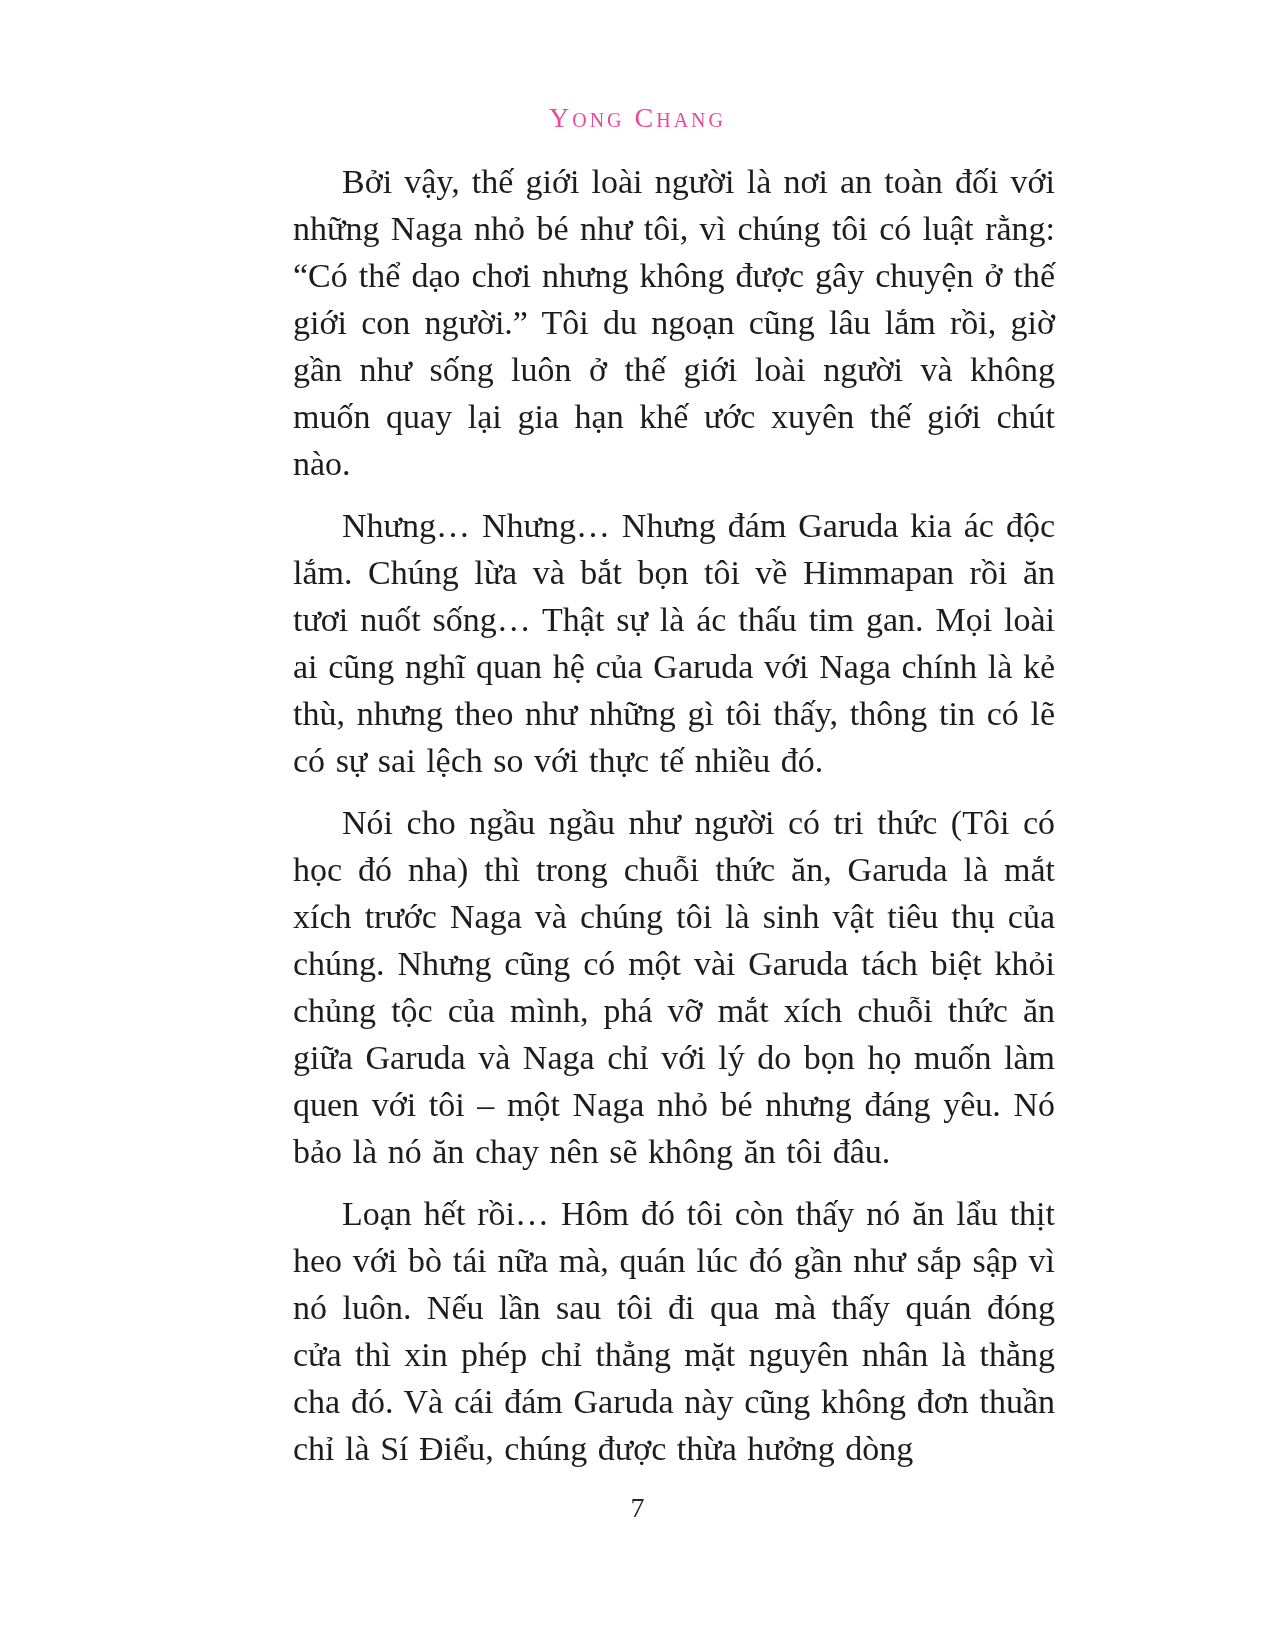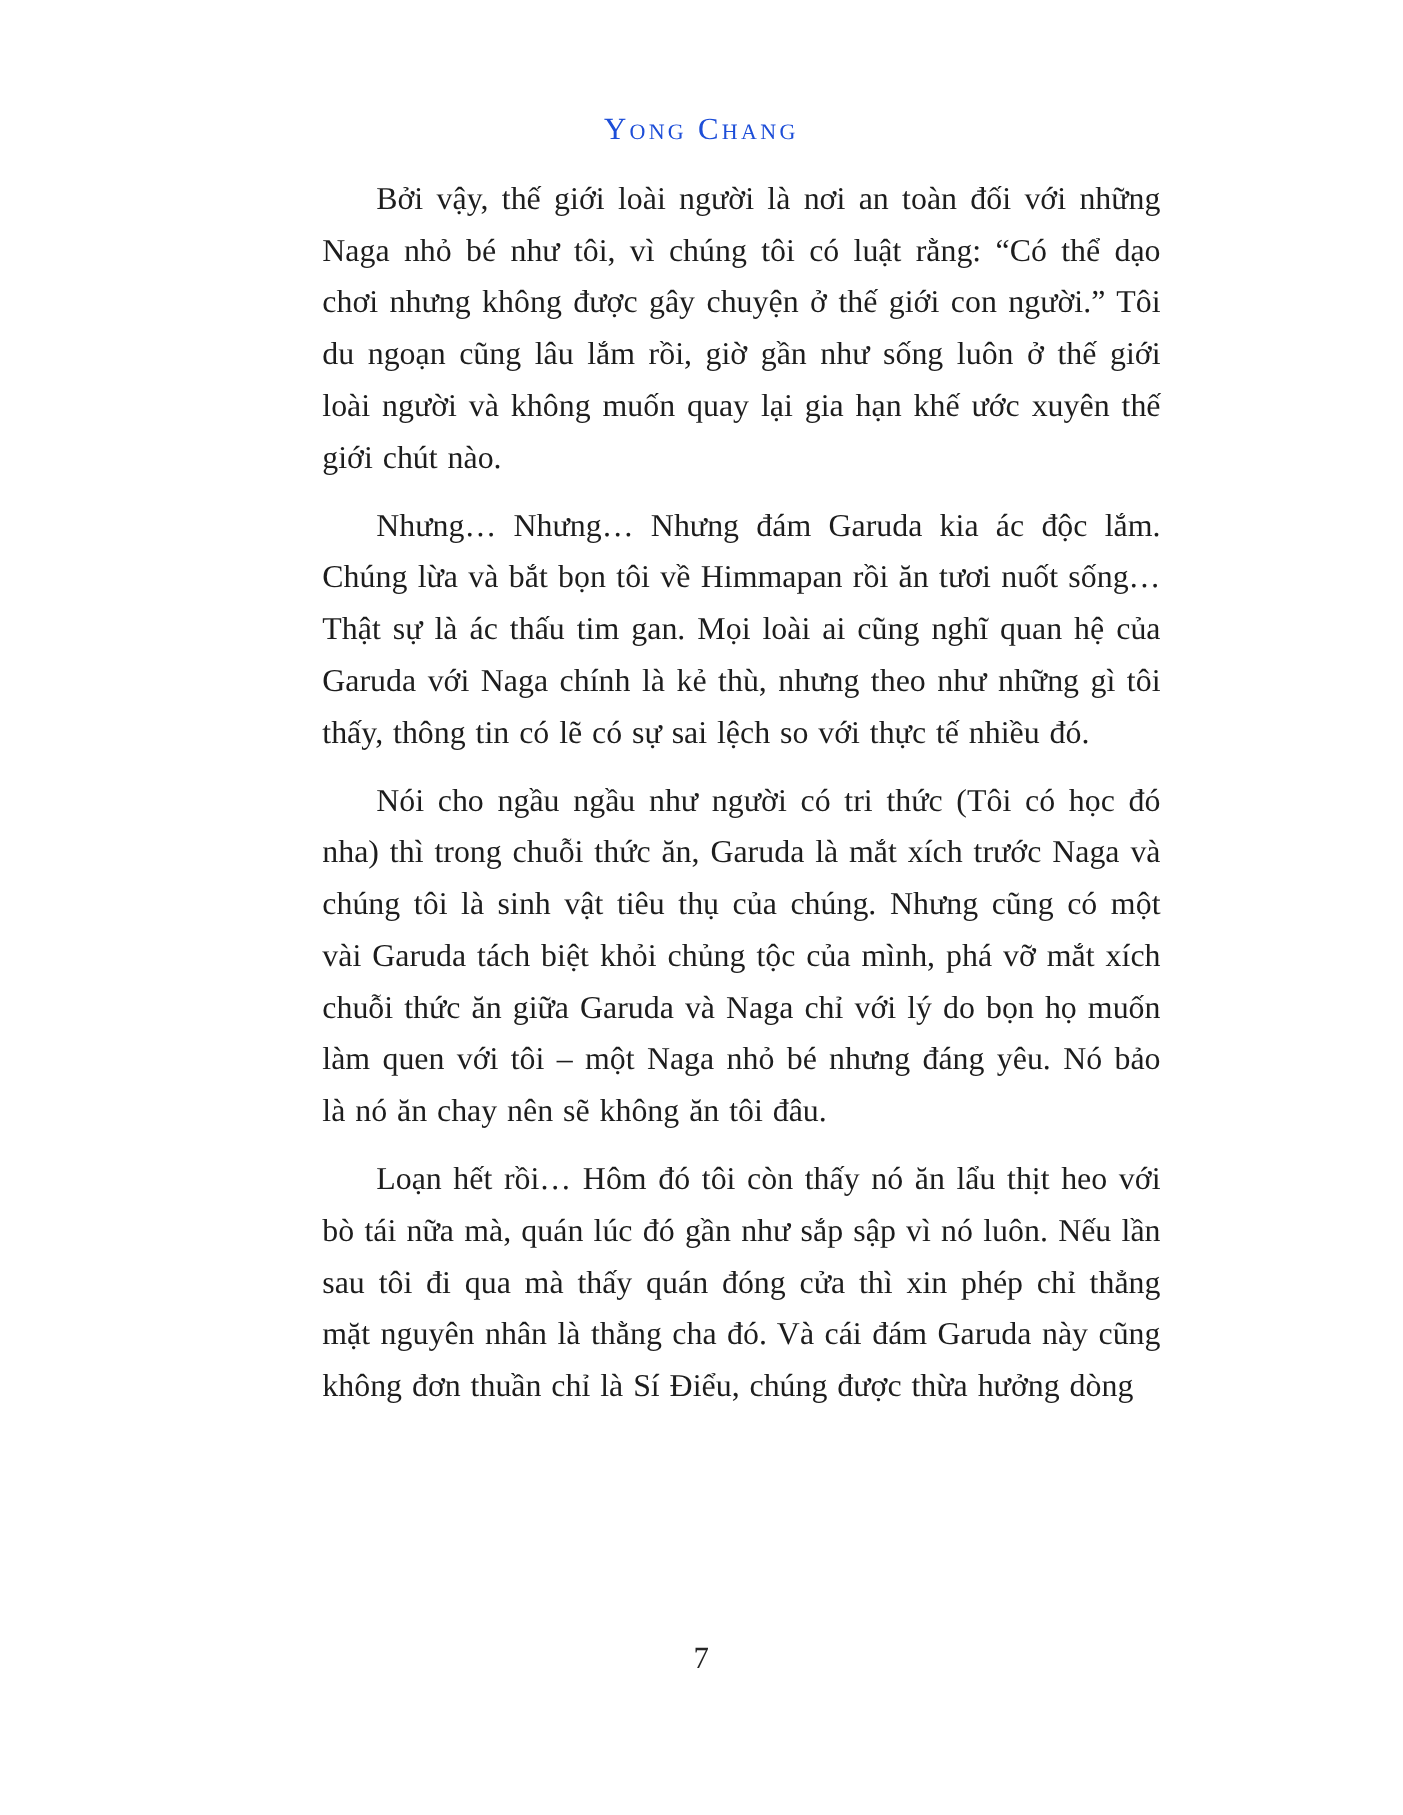--- a/index.html
+++ b/index.html
@@ -22,32 +22,32 @@
   }
   .running-header {
     position: absolute;
     top: 101px;
     left: 0;
     width: 1275px;
     text-align: center;
     font-variant: small-caps;
     font-size: 28px;
     letter-spacing: 3px;
-    color: #1d4ed8;
+    color: #ec4899;
     line-height: 34px;
   }
   .body-text {
     position: absolute;
     top: 158px;
     left: 293px;
     width: 762px;
   }
   .body-text p {
     margin: 0 0 15px 0;
-    font-size: 29px;
+    font-size: 34px;
     line-height: 47px;
     text-align: justify;
     text-indent: 49px;
     color: #1d1d1d;
     word-spacing: 0.06em;
   }
   .page-number {
     position: absolute;
     top: 1488px;
     left: 0;

